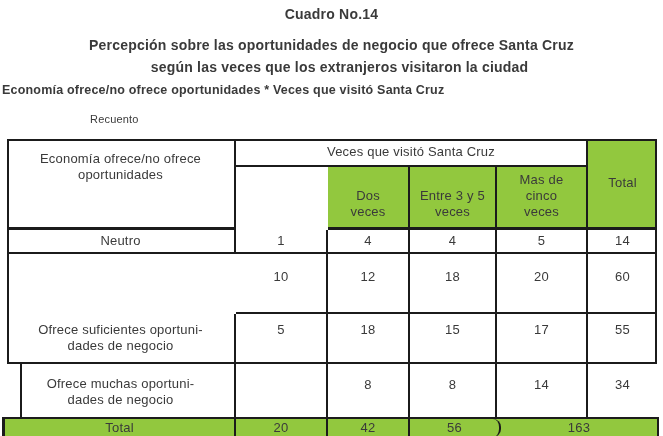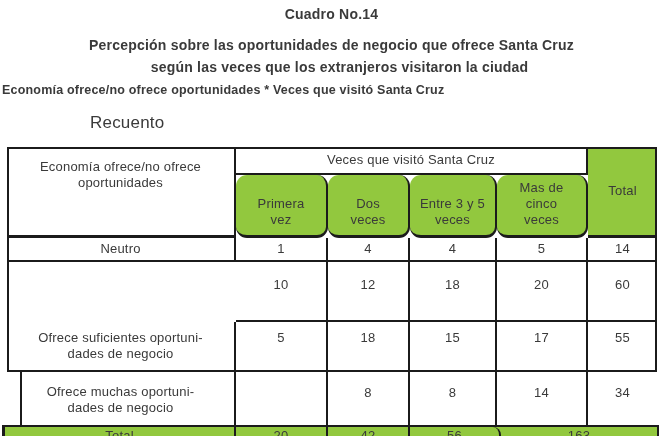--- a/index.html
+++ b/index.html
@@ -9,37 +9,37 @@
     font-family:"Liberation Sans", sans-serif;
     color:var(--text-dark, #3a3a3a);
   }
   .titles { width:663px; }
   .t { font-weight:bold; letter-spacing:0.2px; }
   .t-center { text-align:center; }
   #t1 { margin-top:6px;  font-size:14px; }
   #t2 { margin-top:15px;  font-size:14px; }
   #t3 { margin-top:6px;  font-size:14px;padding-left:16px; }
   #t4 { margin-top:8px;  font-size:12.5px; text-align:left; padding-left:2px; }
-  #recuento { margin-top:16px; margin-left:90px; font-size:17px; letter-spacing:0.2px; }
+  #recuento { margin-top:16px; margin-left:90px; font-size:11px; letter-spacing:0.2px; }
 
   .tbl { position:relative; margin:14px 16px 0 7px; width:525px; height:301px;
          font-size:13px; line-height:1.22; letter-spacing:0.2px; }
   .grid { display:grid; width:650px; height:280px;
           grid-template-columns:229px 92px 82px 87px 91px 69px;
           grid-template-rows:28px 63px 24px 60px 50px 55px; }
   .cell { display:flex; align-items:center; justify-content:center; text-align:center; }
   .pre  { white-space:pre-line; }
   .green{ background:var(--header-green, #92c83e); }
   .br  { border-right:2px solid var(--border-black, #1b1b1b); }
   .bb  { border-bottom:2px solid var(--border-black, #1b1b1b); }
   .bb3 { border-bottom:3px solid var(--border-black, #1b1b1b); }
   .corner { grid-area:1/1/3/2; align-items:flex-start; padding-top:12px; }
   .group  { grid-area:1/2/2/6; }
   .total-head { grid-area:1/6/3/7; }
-  .sub { align-items:flex-end; padding-bottom:7px;border-radius:11px; }
+  .sub { align-items:flex-end; padding-bottom:7px; }
   .vtop { align-items:flex-start; }
   .pt15 { padding-top:15px; } .pt8 { padding-top:8px; } .pt13 { padding-top:13px; }
 
   .totalrow { position:absolute; left:-5px; top:278px; width:657px; height:23px;
               display:flex; background:var(--header-green, #92c83e);
               border:2px solid var(--border-black, #1b1b1b);
               border-left-width:3px; border-bottom-width:3px; }
   .tcell { display:flex; align-items:center; justify-content:center; }
   .tc0 { width:231px; } .tc1 { width:92px; } .tc2 { width:82px; }
   .tc3 { width:87px; }  .tc4 { width:91px;border-radius:8px; } .tc5 { flex:1; }
@@ -62,22 +62,20 @@
   <div id="recuento">Recuento</div>
 </div>
 
 <div class="tbl">
   <div class="grid">
 
     <div class="cell corner br bb3 pre">Economía ofrece/no ofrece
 oportunidades</div>
     <div class="cell group br bb">Veces que visitó Santa Cruz</div>
     <div class="cell total-head green bb3">Total</div>
-    <div class="cell sub green br bb3 pre" style="grid-area:2/2">Primera
-vez</div>
     <div class="cell sub green br bb3 pre" style="grid-area:2/3">Dos
 veces</div>
     <div class="cell sub green br bb3 pre" style="grid-area:2/4">Entre 3 y 5
 veces</div>
     <div class="cell sub green br bb3 pre" style="grid-area:2/5">Mas de
 cinco
 veces</div>
 
     <div class="cell br bb pre" style="grid-area:3/1">Neutro</div>
     <div class="cell br bb" style="grid-area:3/2">1</div>

